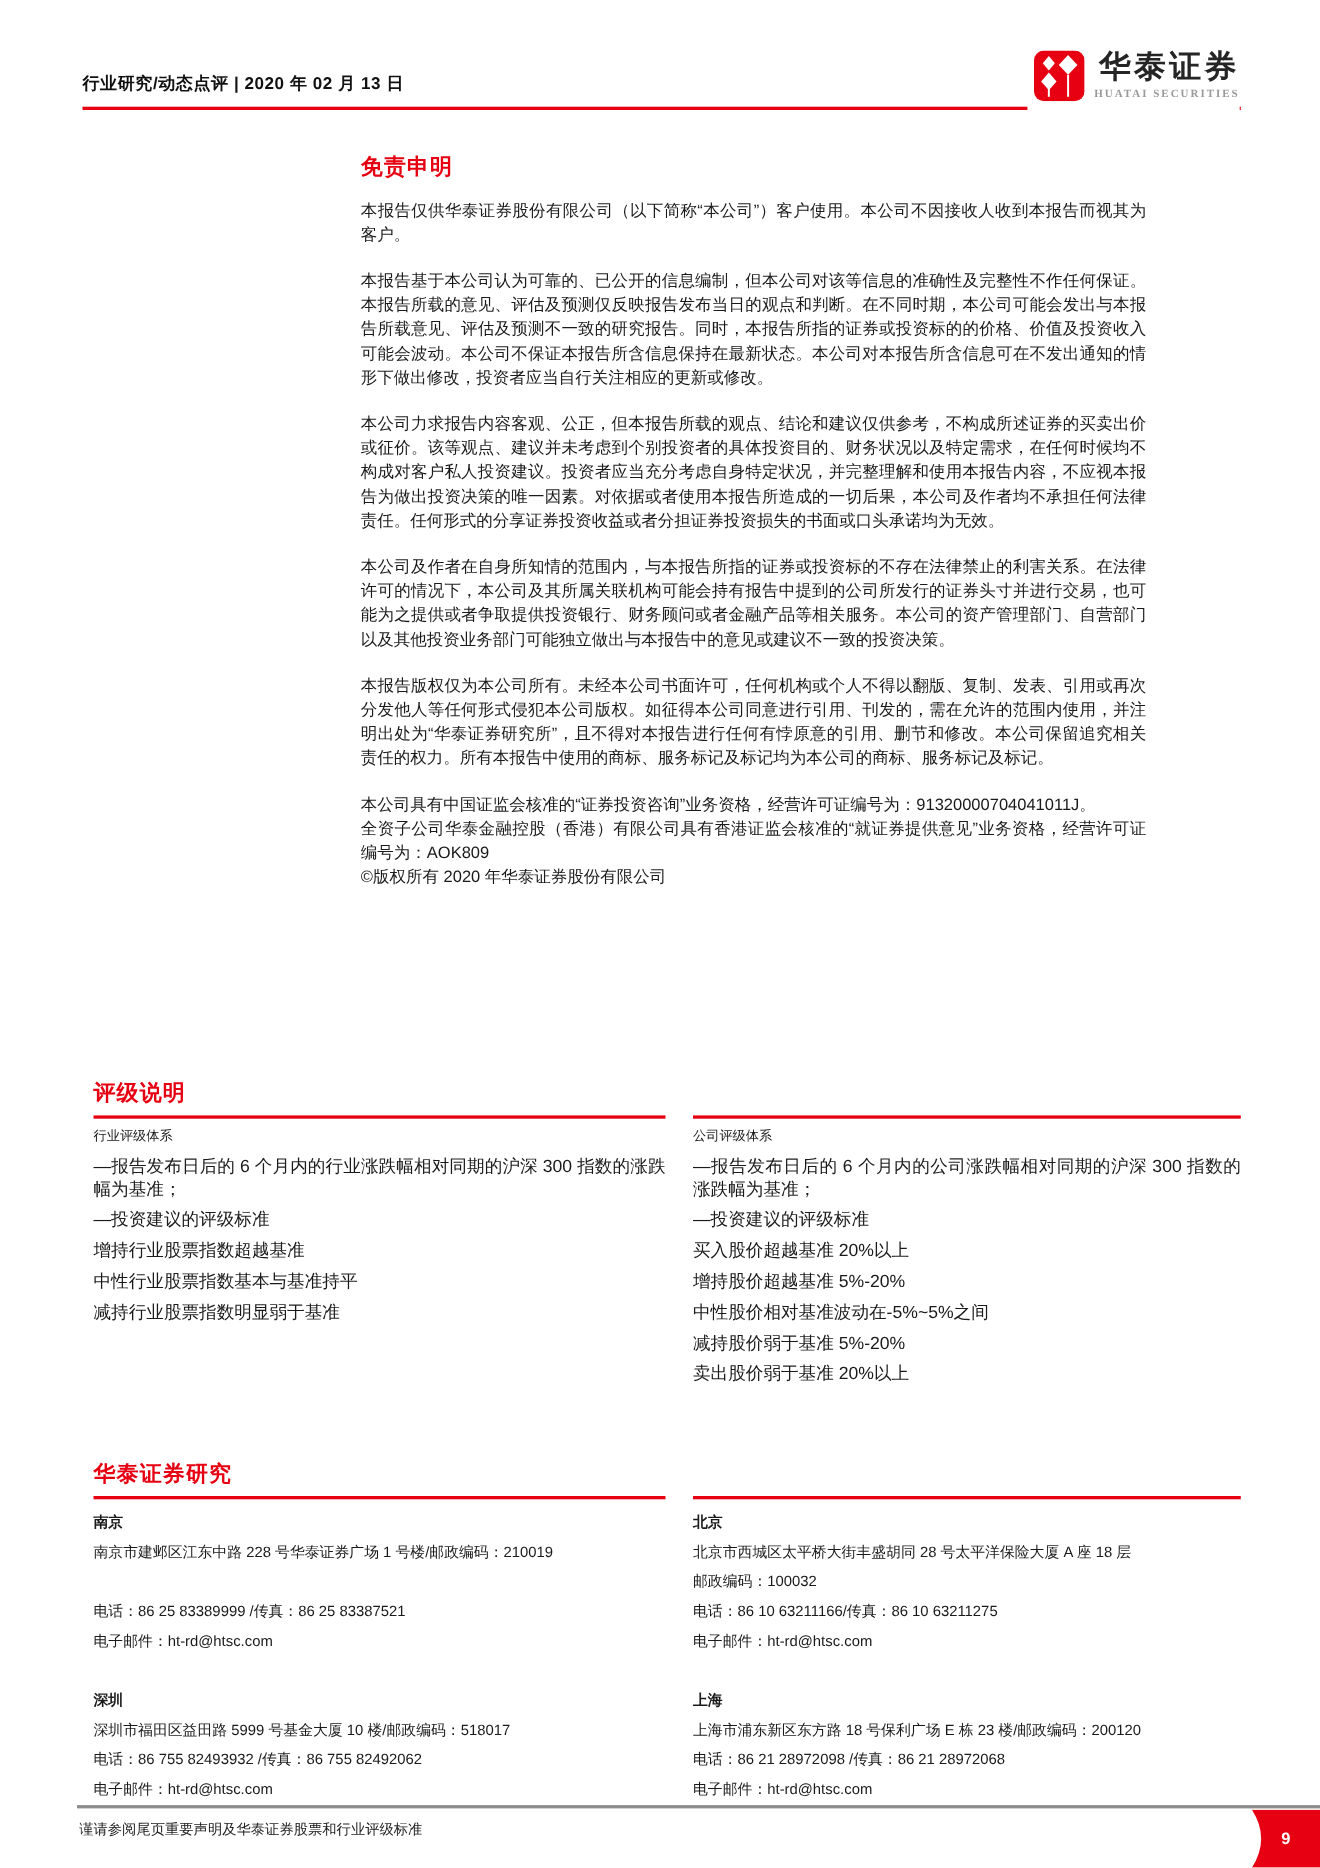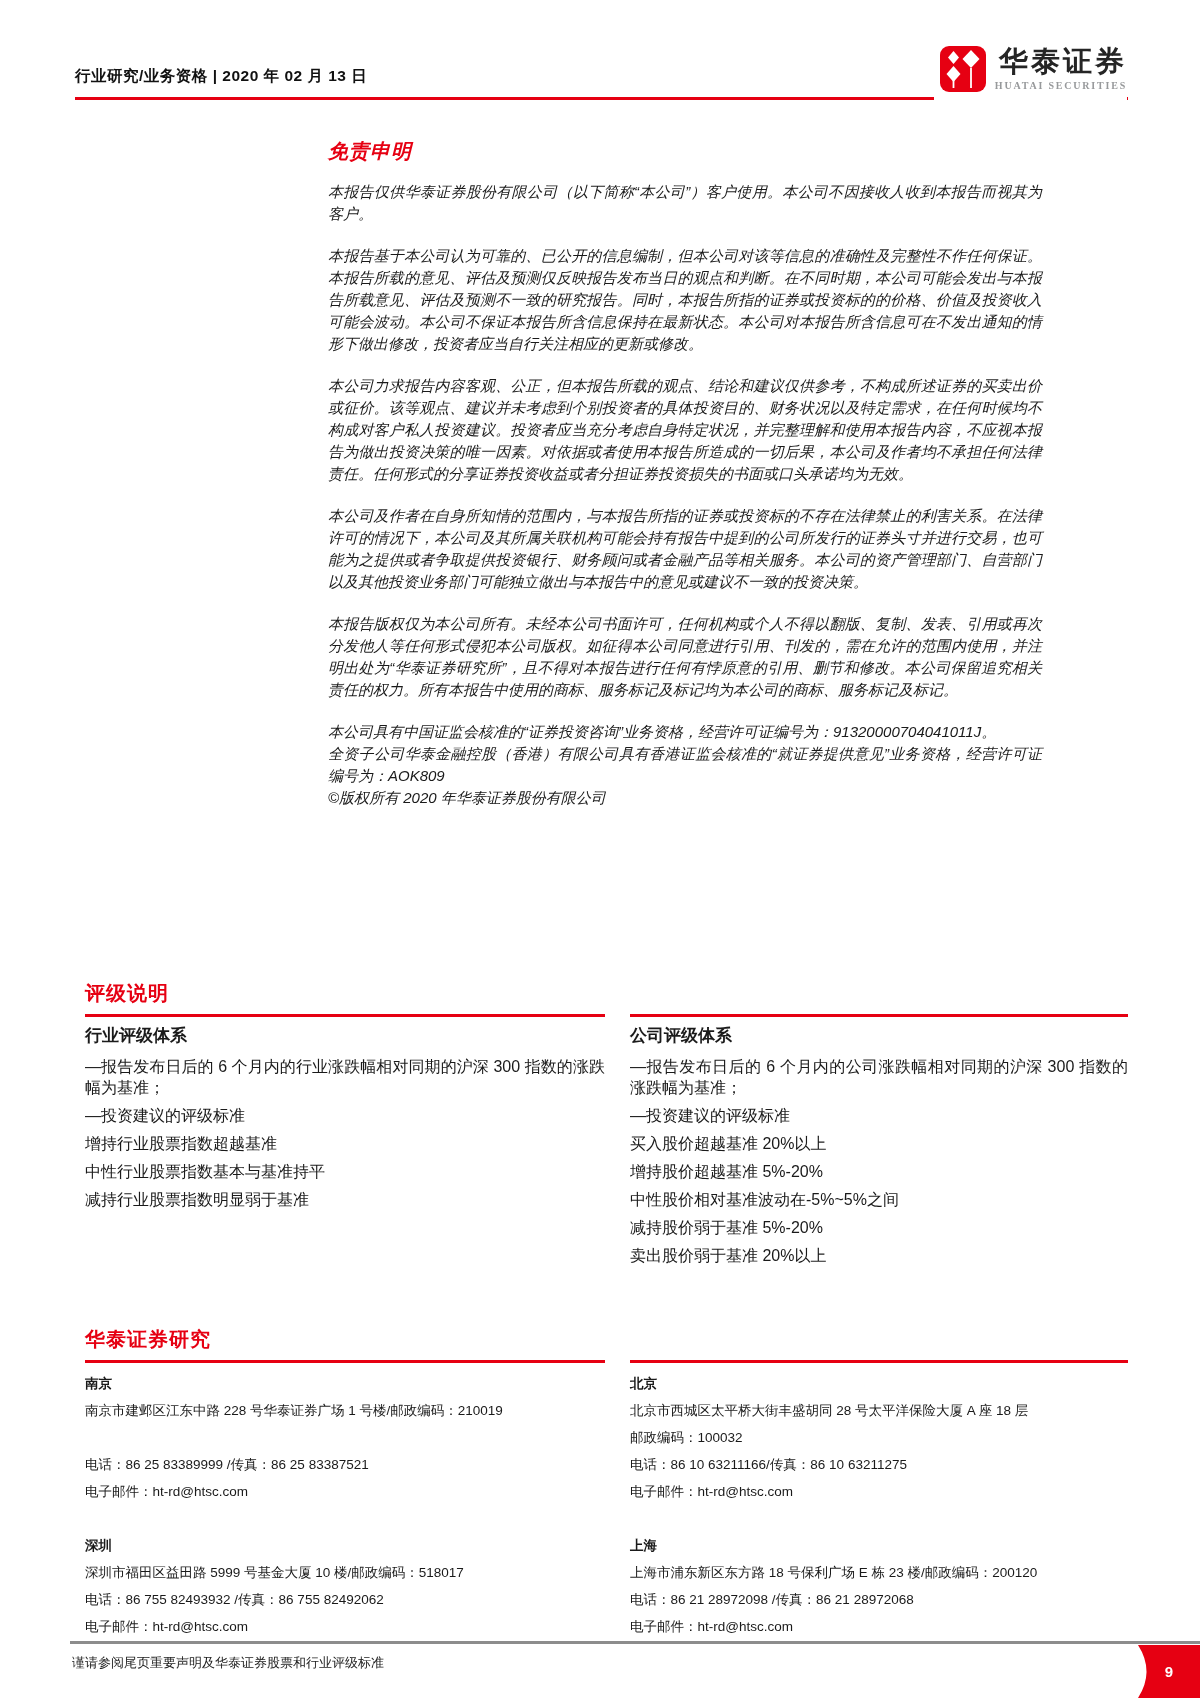--- a/index.html
+++ b/index.html
@@ -12,32 +12,32 @@
 
   
   .header-left{left:75px;top:66px;font-size:15.5px;font-weight:bold;color:#111;letter-spacing:.5px;}
   .header-rule{left:75px;top:97px;width:1053px;height:3px;background:#e60012;}
   .logo{right:73px;top:44px;display:flex;align-items:flex-start;gap:9px;background:#fff;padding:2px 0 4px 6px;z-index:2;}
   .logo-text{display:flex;flex-direction:column;align-items:flex-end;}
   .logo-cn{font-size:29px;font-weight:bold;color:#252525;letter-spacing:3px;line-height:1.1;}
   .logo-en{font-size:10px;color:#97999b;letter-spacing:1.8px;font-weight:bold;margin-top:2px;font-family:Liberation Serif, serif;}
 
   
-  .disclaimer{left:328px;top:138px;width:714px;font-style:italic;}
+  .disclaimer{left:328px;top:138px;width:714px;}
   .disclaimer-title{color:#e60012;font-size:20px;font-weight:bold;margin-bottom:16px;letter-spacing:1px;}
   .para{font-size:15px;line-height:22px;text-align:justify;margin:0 0 20px 0;}
   .license-line{font-size:15px;line-height:22px;text-align:justify;}
 
   
   .section-heading{color:#e60012;font-size:20px;font-weight:bold;letter-spacing:1px;}
   .cols{display:flex;margin-top:7px;}
   .col{border-top:3px solid #e60012;padding-top:7px;}
   .col-left{width:520px;margin-right:25px;}
   .col-right{width:498px;}
-  .col-title{font-size:17px;font-weight:bold;margin-bottom:9px;}
+  .col-title{font-size:12px;font-weight:normal;margin-bottom:9px;}
   .rating-item{font-size:16px;line-height:21px;margin-bottom:7px;text-align:justify;}
 
   .rating{left:85px;top:980px;width:1043px;}
   .research{left:85px;top:1310px;width:1043px;margin-top:16px;}
 
   .office-name{font-size:13.5px;font-weight:bold;line-height:27px;}
   .office-line{font-size:13.5px;line-height:27px;}
   .office-spacer{height:27px;}
   .office-row2{margin-top:27px;}
 
@@ -48,21 +48,21 @@
     right:0;top:1645px;width:72px;height:53px;background:#e60012;
     clip-path:path("M 72 0 L 10 0 Q 27 26.5 10 53 L 72 53 Z");
     display:flex;align-items:center;justify-content:center;
   }
   .page-badge span{color:#fff;font-size:15px;font-weight:bold;padding-left:10px;}
 </style>
 </head>
 <body>
 
 <div class="abs header-left">
-  <span>行业研究/业务资格</span>
+  <span>行业研究/动态点评</span>
   <span>|</span>
   <span>2020 年 02 月 13 日</span>
 </div>
 
 <div class="abs logo">
   <span>
     <svg width="46" height="46" viewBox="0 0 46 46" aria-hidden="true">
       <rect x="0" y="0" width="46" height="46" rx="9" fill="#e60012"></rect>
       <path d="M13.5 5 L19 11.5 L13.5 18 L8 11.5 Z" fill="#ffffff"></path>
       <path d="M31 4 L39.5 13 L31 22 L22.5 13 Z" fill="#ffffff"></path>

